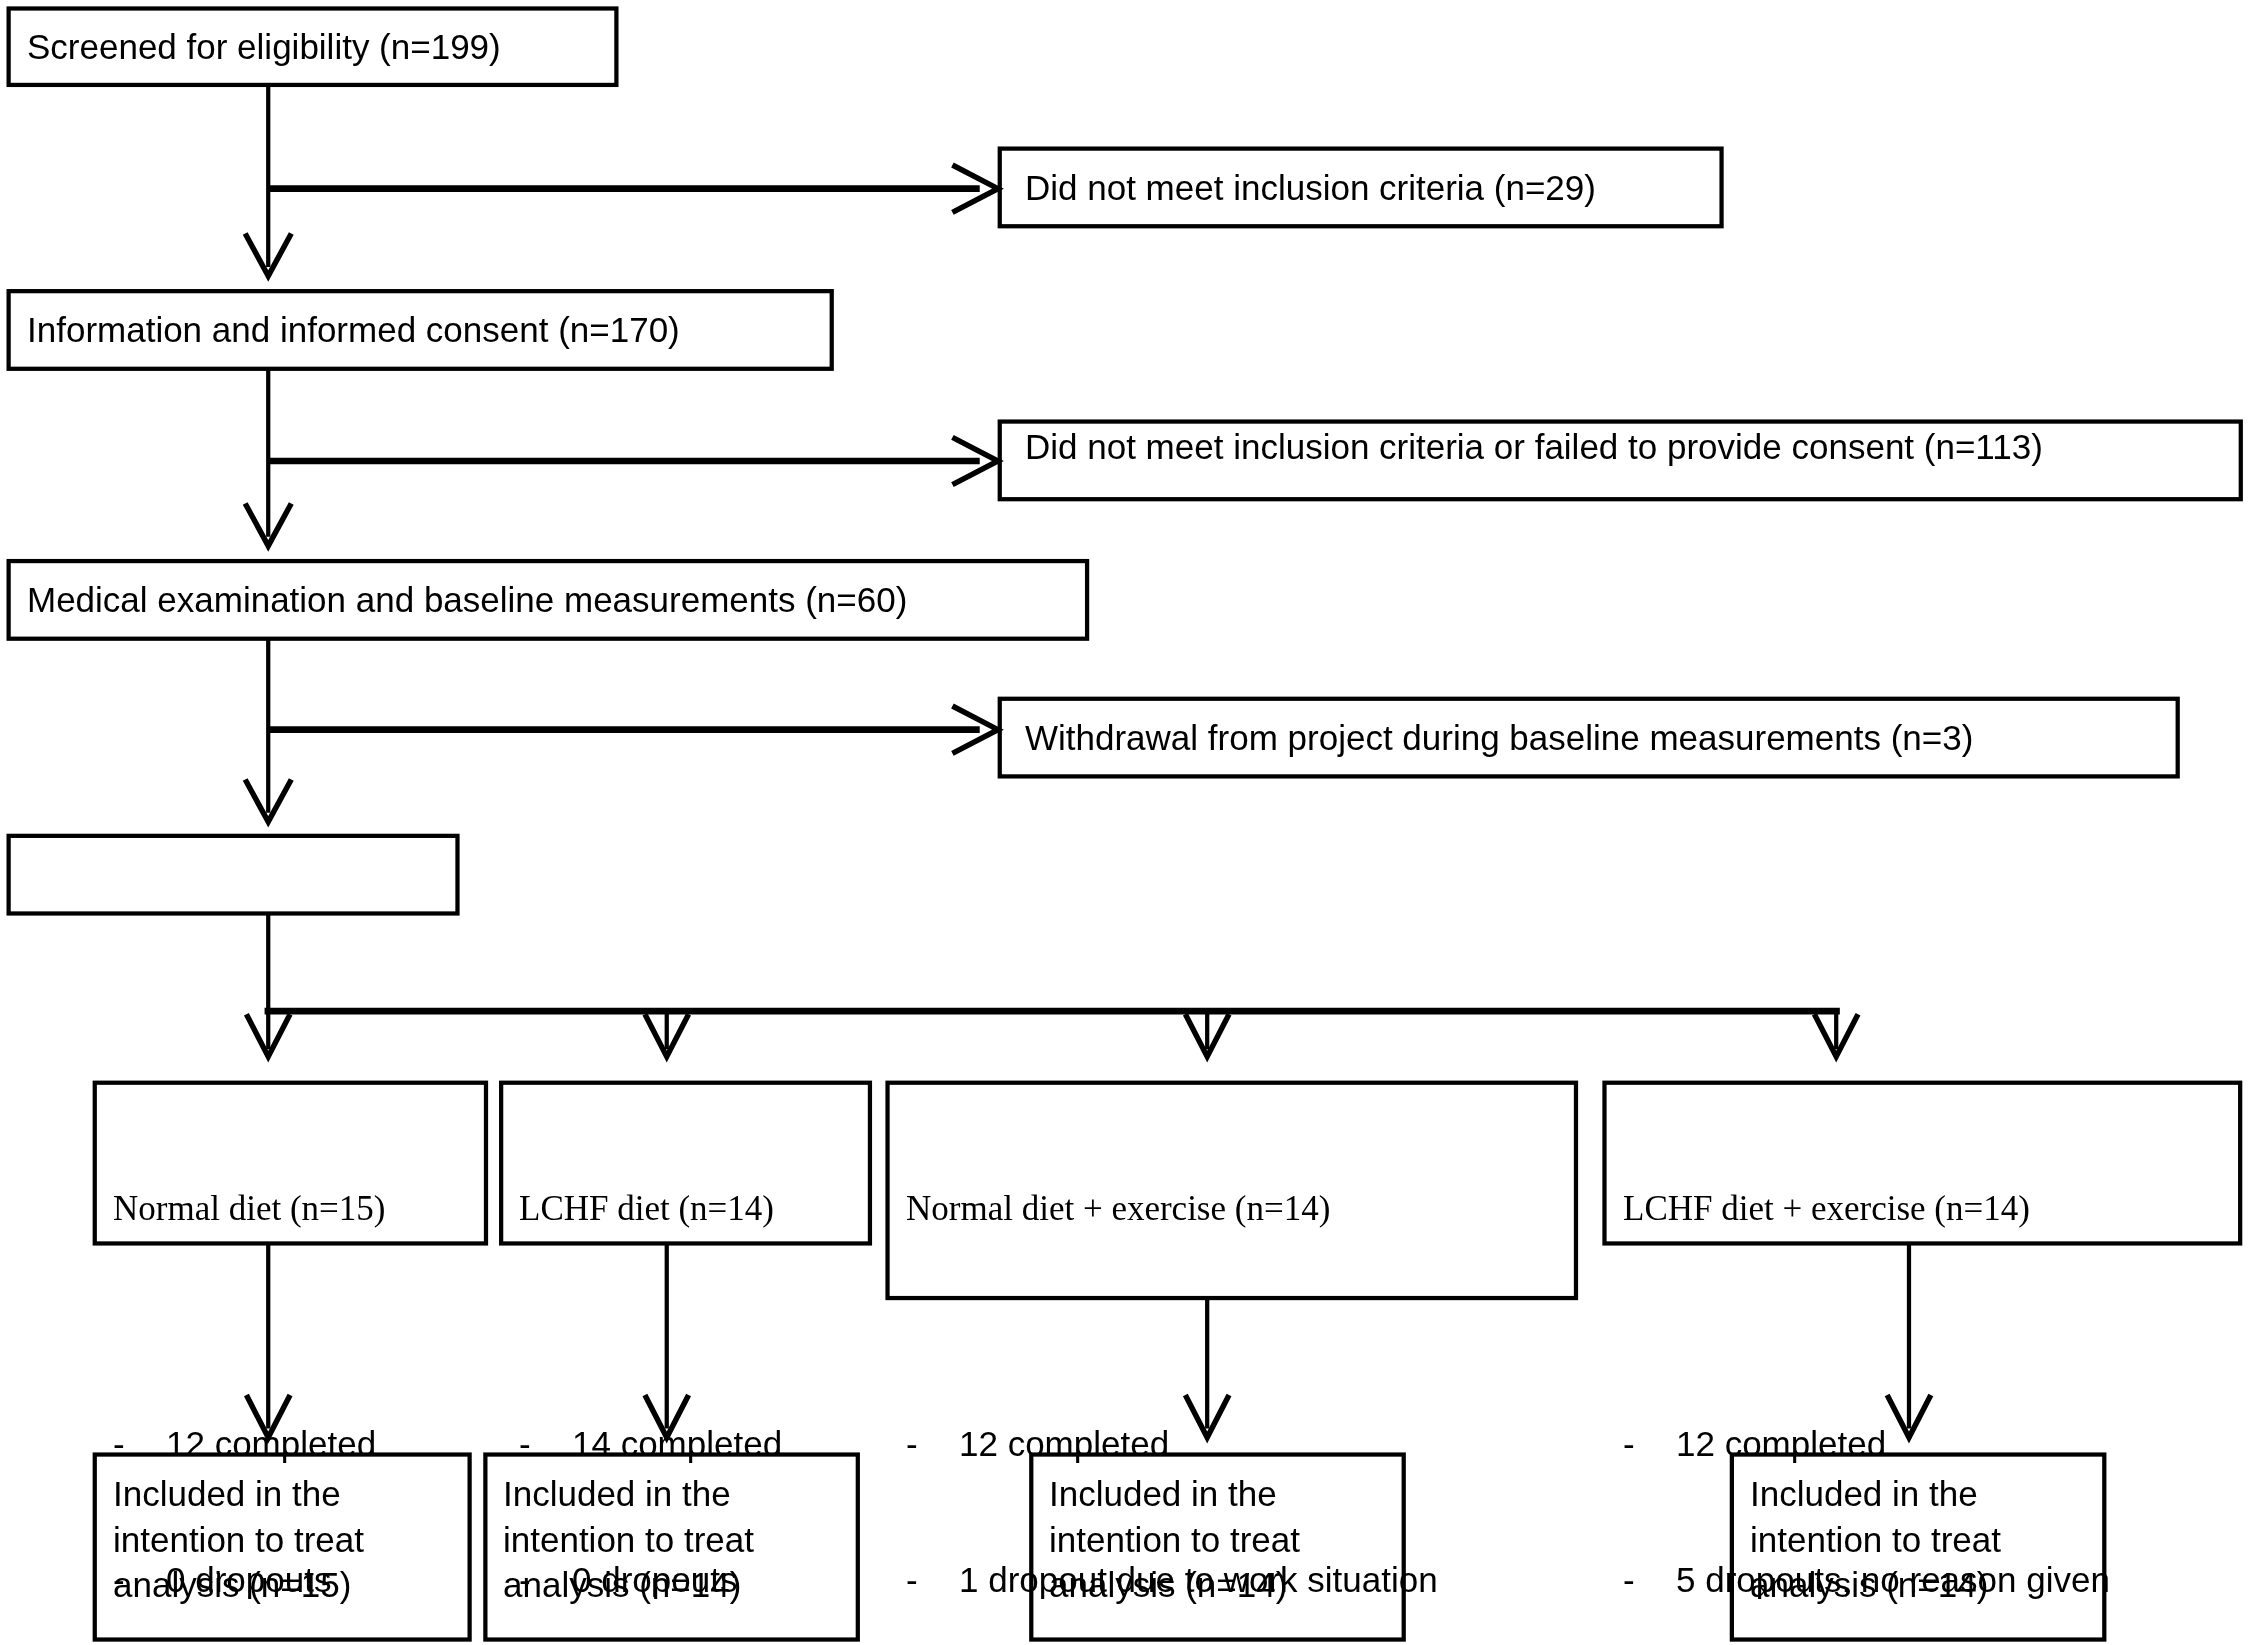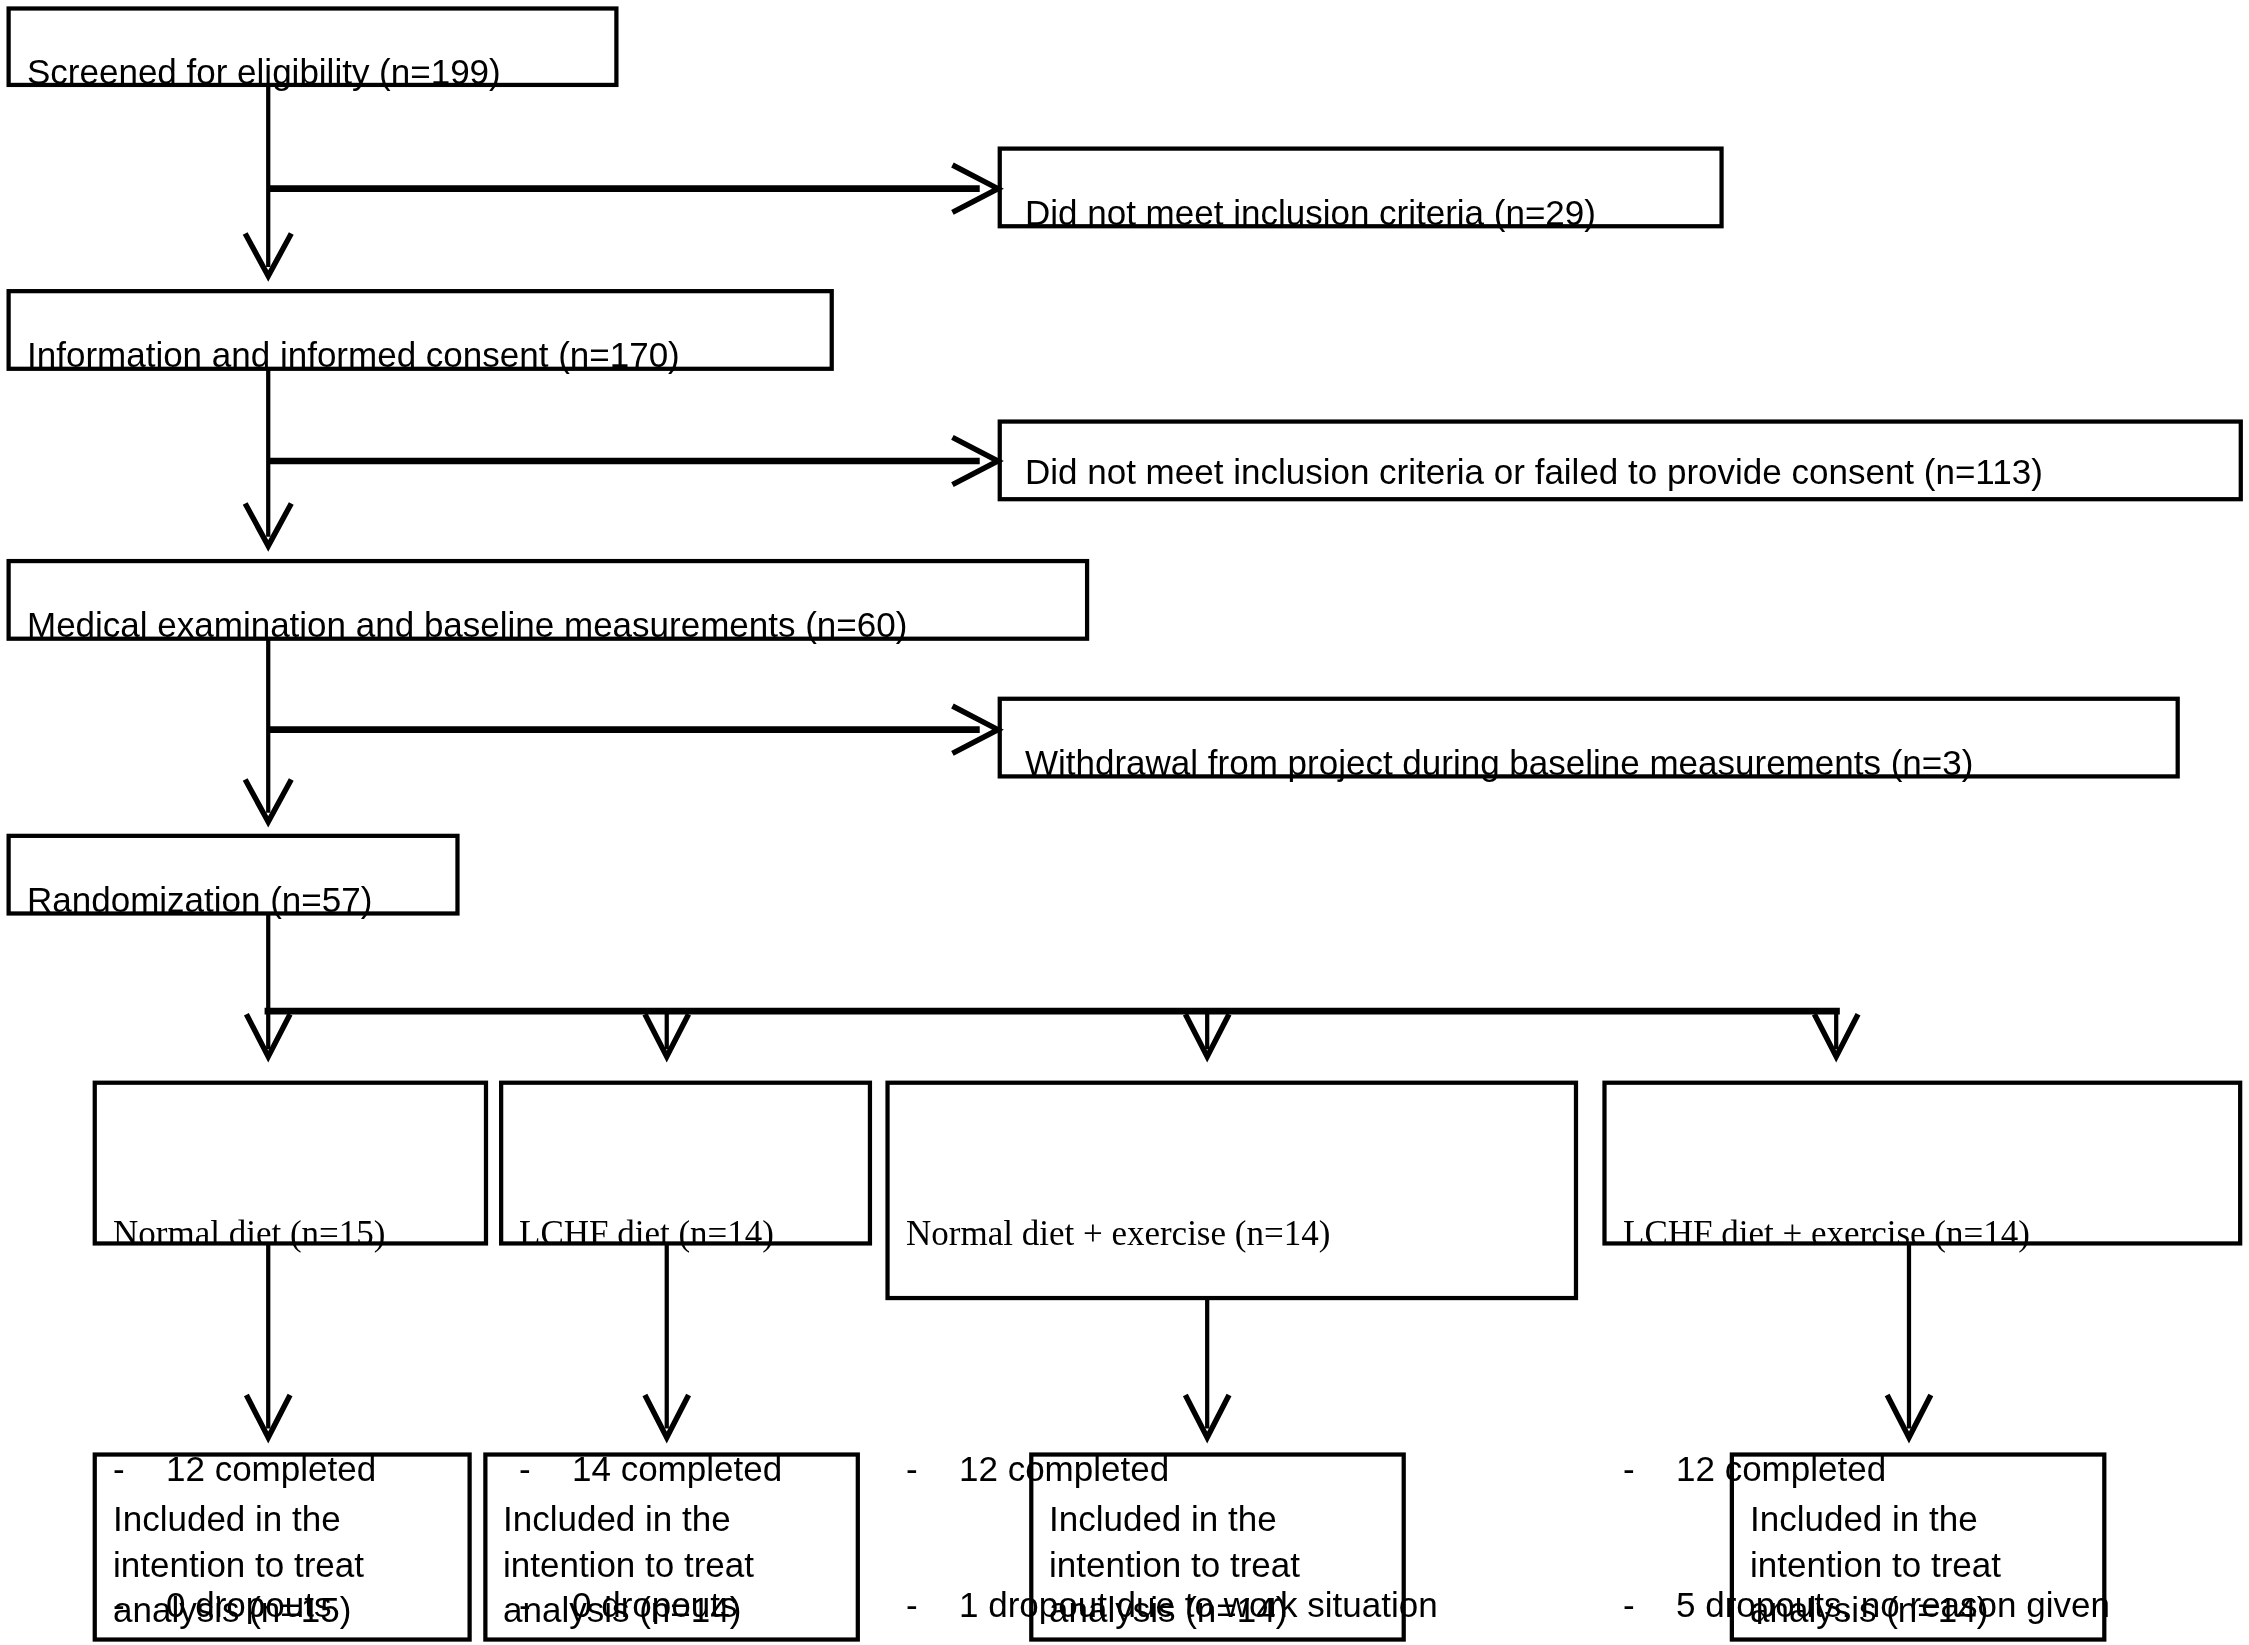--- a/index.html
+++ b/index.html
@@ -45,21 +45,20 @@
   }
   .boxtext {
     position: absolute;
     box-sizing: border-box;
     color: #000000;
     font-family: "Liberation Sans", sans-serif;
     font-size: 35px;
     line-height: 1.30;
     white-space: pre;
     pointer-events: none;
-    margin-top: 25px;
   }
   .boxtext.single {
     display: flex;
     align-items: center;
   }
   .bullets {
     margin: 0;
     padding: 0;
     list-style: none;
   }
@@ -154,21 +153,20 @@
   <div class="boxtext single" style="left:1025px; top:149px; width:692px; height:78px;">Did not meet inclusion criteria (n=29)</div>
 
   <div class="boxtext single" style="left:27px; top:291px; width:801px; height:78px;">Information and informed consent (n=170)</div>
 
   <div class="boxtext single" style="left:1025px; top:408px; width:1213px; height:78px;">Did not meet inclusion criteria or failed to provide consent (n=113)</div>
 
   <div class="boxtext single" style="left:27px; top:561px; width:1056px; height:78px;">Medical examination and baseline measurements (n=60)</div>
 
   <div class="boxtext single" style="left:1025px; top:699px; width:1153px; height:78px;">Withdrawal from project during baseline measurements (n=3)</div>
 
-  <div class="boxtext single" style="left:27px; top:836px; width:425px; height:78px;">Randomization (n=57)</div>
 
   <div class="boxtext" style="left:113px; top:1095px; width:376px;">
     <span class="title-line">Normal diet (n=15)</span>
     <ul class="bullets">
       <li><span class="bullet-dash">-</span><span>12 completed</span></li>
       <li><span class="bullet-dash">-</span><span>0 dropouts</span></li>
     </ul>
   </div>
 
   <div class="boxtext" style="left:519px; top:1095px; width:355px;">

